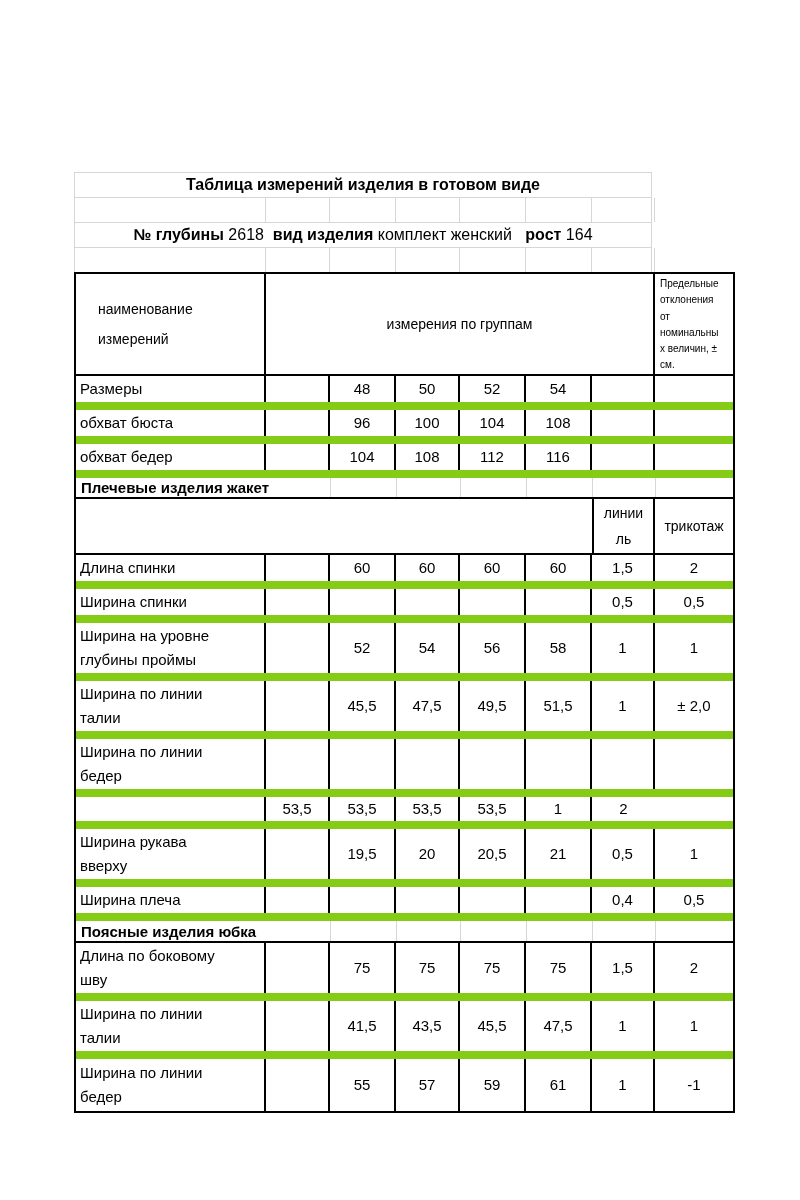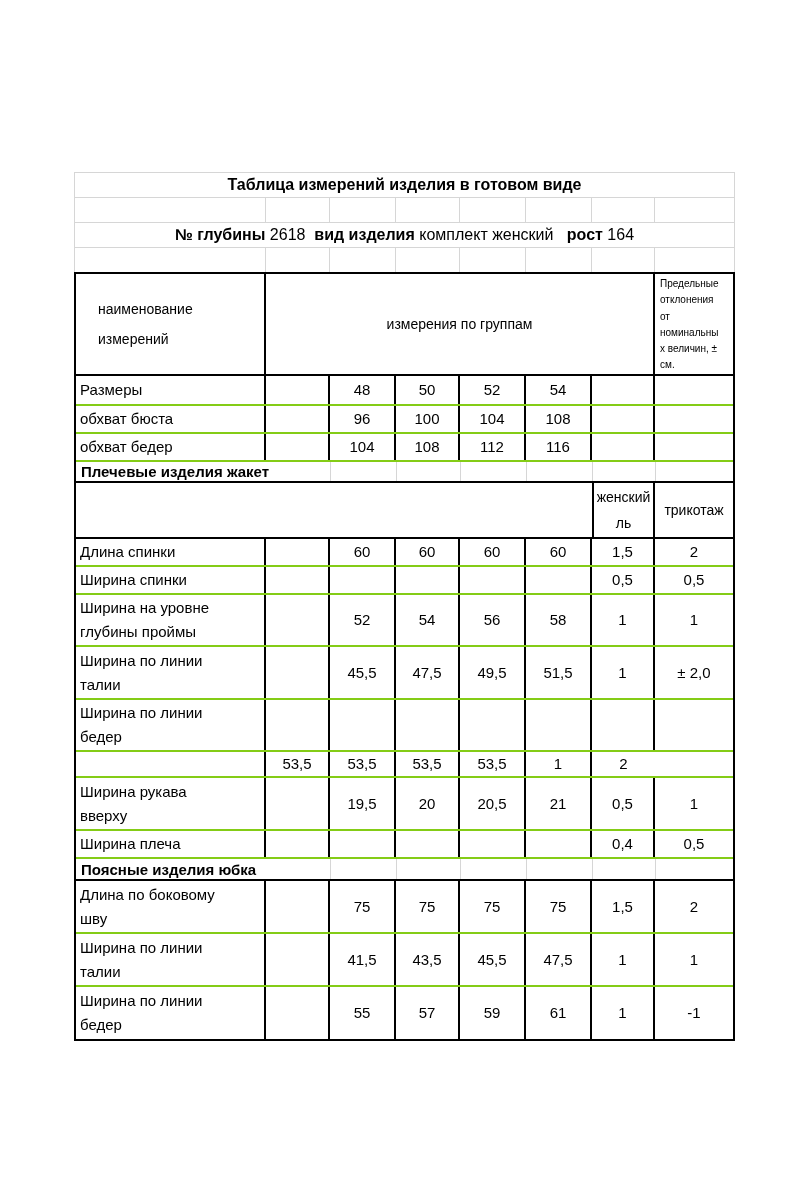--- a/index.html
+++ b/index.html
@@ -4,21 +4,21 @@
 <style>
   * { margin:0; padding:0; box-sizing:border-box; }
   html,body { background:#ffffff; }
   body {
     width:800px; height:1200px; position:relative;
     font-family:"Liberation Sans", sans-serif; color:#000;
   }
 
   
   .pretable {
-    position:absolute; left:74px; top:172px; width:661px;
+    position:absolute; left:74px; top:172px; width:578px;
     border:1px solid #d6d6d6; border-bottom:none; background:#fff;
   }
   .prerow { position:relative; border-bottom:1px solid #d6d6d6; }
   .prerow:last-child { border-bottom:none; }
   .prerow.title-row { height:25px; display:flex; align-items:center; justify-content:center;
     font-size:16px; font-weight:700; }
   .prerow.gridline-row { height:25px; }
   .prerow.model-row { height:25px; display:flex; align-items:center; justify-content:center;
     font-size:16px; white-space:pre; }
   .vline { position:absolute; top:0; bottom:0; width:1px; background:#d6d6d6; }
@@ -33,21 +33,21 @@
     border-right:2px solid #000; display:flex; align-items:center;
     padding-left:22px; font-size:14px; line-height:30px; white-space:pre-line;
   }
   .hdr-groups {
     border-right:2px solid #000; display:flex; align-items:center; justify-content:center;
     font-size:14px;
   }
   .hdr-tol { font-size:10px; line-height:16.3px; padding:2px 3px 0 5px; white-space:pre-line; }
 
   .row { display:grid; grid-template-columns:190px 64px 66px 64px 66px 66px 63px 1fr;
-    border-bottom:2px solid #84cc16; }
+    border-bottom:8px solid #84cc16; }
   .tbl > .row:last-child, .tbl > .sec:last-child { border-bottom:none; }
   .cell { border-right:2px solid #000; display:flex; align-items:center; justify-content:center;
     font-size:15px; line-height:24px; }
   .cell:last-child { border-right:none; }
   .cell.name { justify-content:flex-start; text-align:left; padding:1px 4px;
     white-space:pre-line; }
 
   .sec { position:relative; display:flex; align-items:center;
     border-bottom:2px solid #000; font-size:15px; font-weight:700; padding-left:5px; }
   .gvline { position:absolute; top:0; bottom:0; width:1px; background:#d6d6d6; }
@@ -132,21 +132,21 @@
       <span>Плечевые изделия жакет</span>
       <div class="gvline" style="left: 254px;"></div>
       <div class="gvline" style="left: 320px;"></div>
       <div class="gvline" style="left: 384px;"></div>
       <div class="gvline" style="left: 450px;"></div>
       <div class="gvline" style="left: 516px;"></div>
       <div class="gvline" style="left: 579px;"></div>
     </div>
     <div class="sub" style="min-height: 56px;">
       <div class="sub-blank"></div>
-      <div class="sub-textile">женский
+      <div class="sub-textile">линии
 ль</div>
       <div class="sub-knit">трикотаж</div>
     </div>
     <div class="row" style="min-height: 27px;">
       <div class="cell name">Длина спинки</div>
       <div class="cell"></div>
       <div class="cell">60</div>
       <div class="cell">60</div>
       <div class="cell">60</div>
       <div class="cell">60</div>

